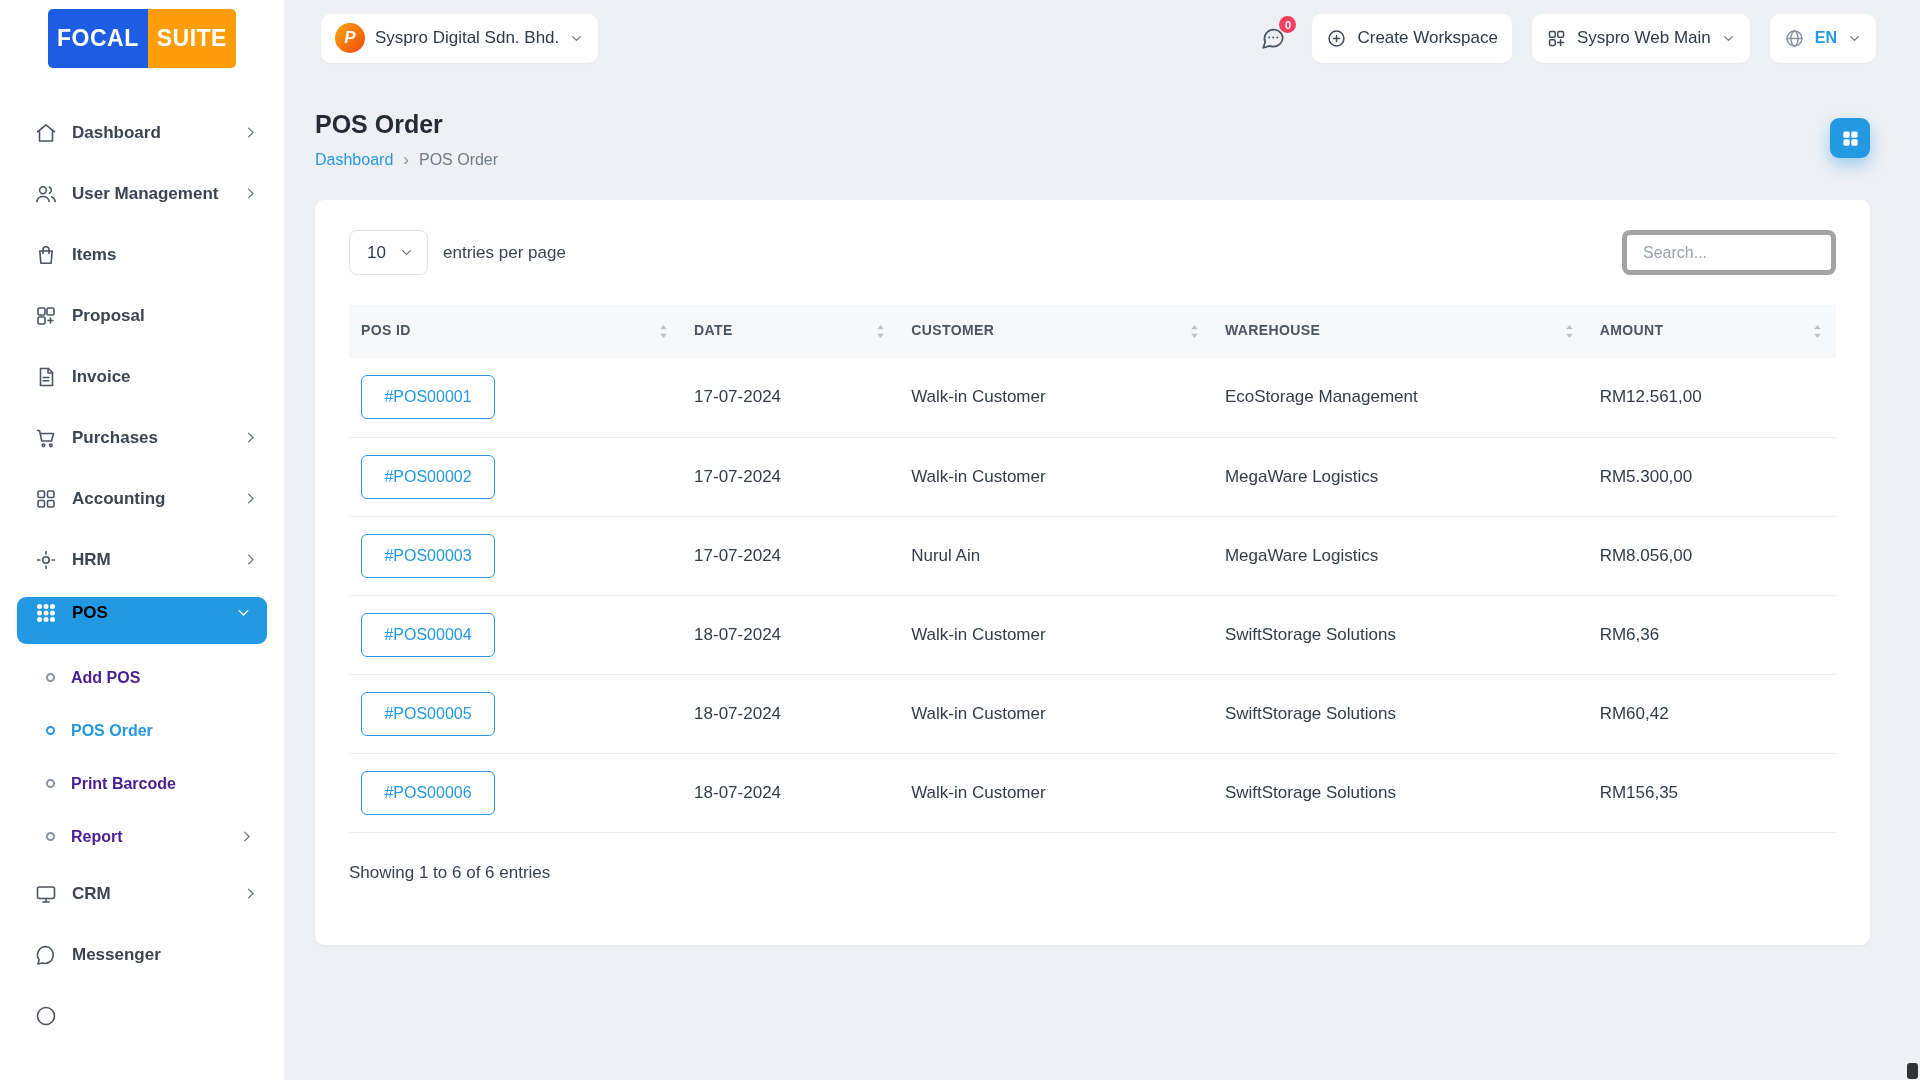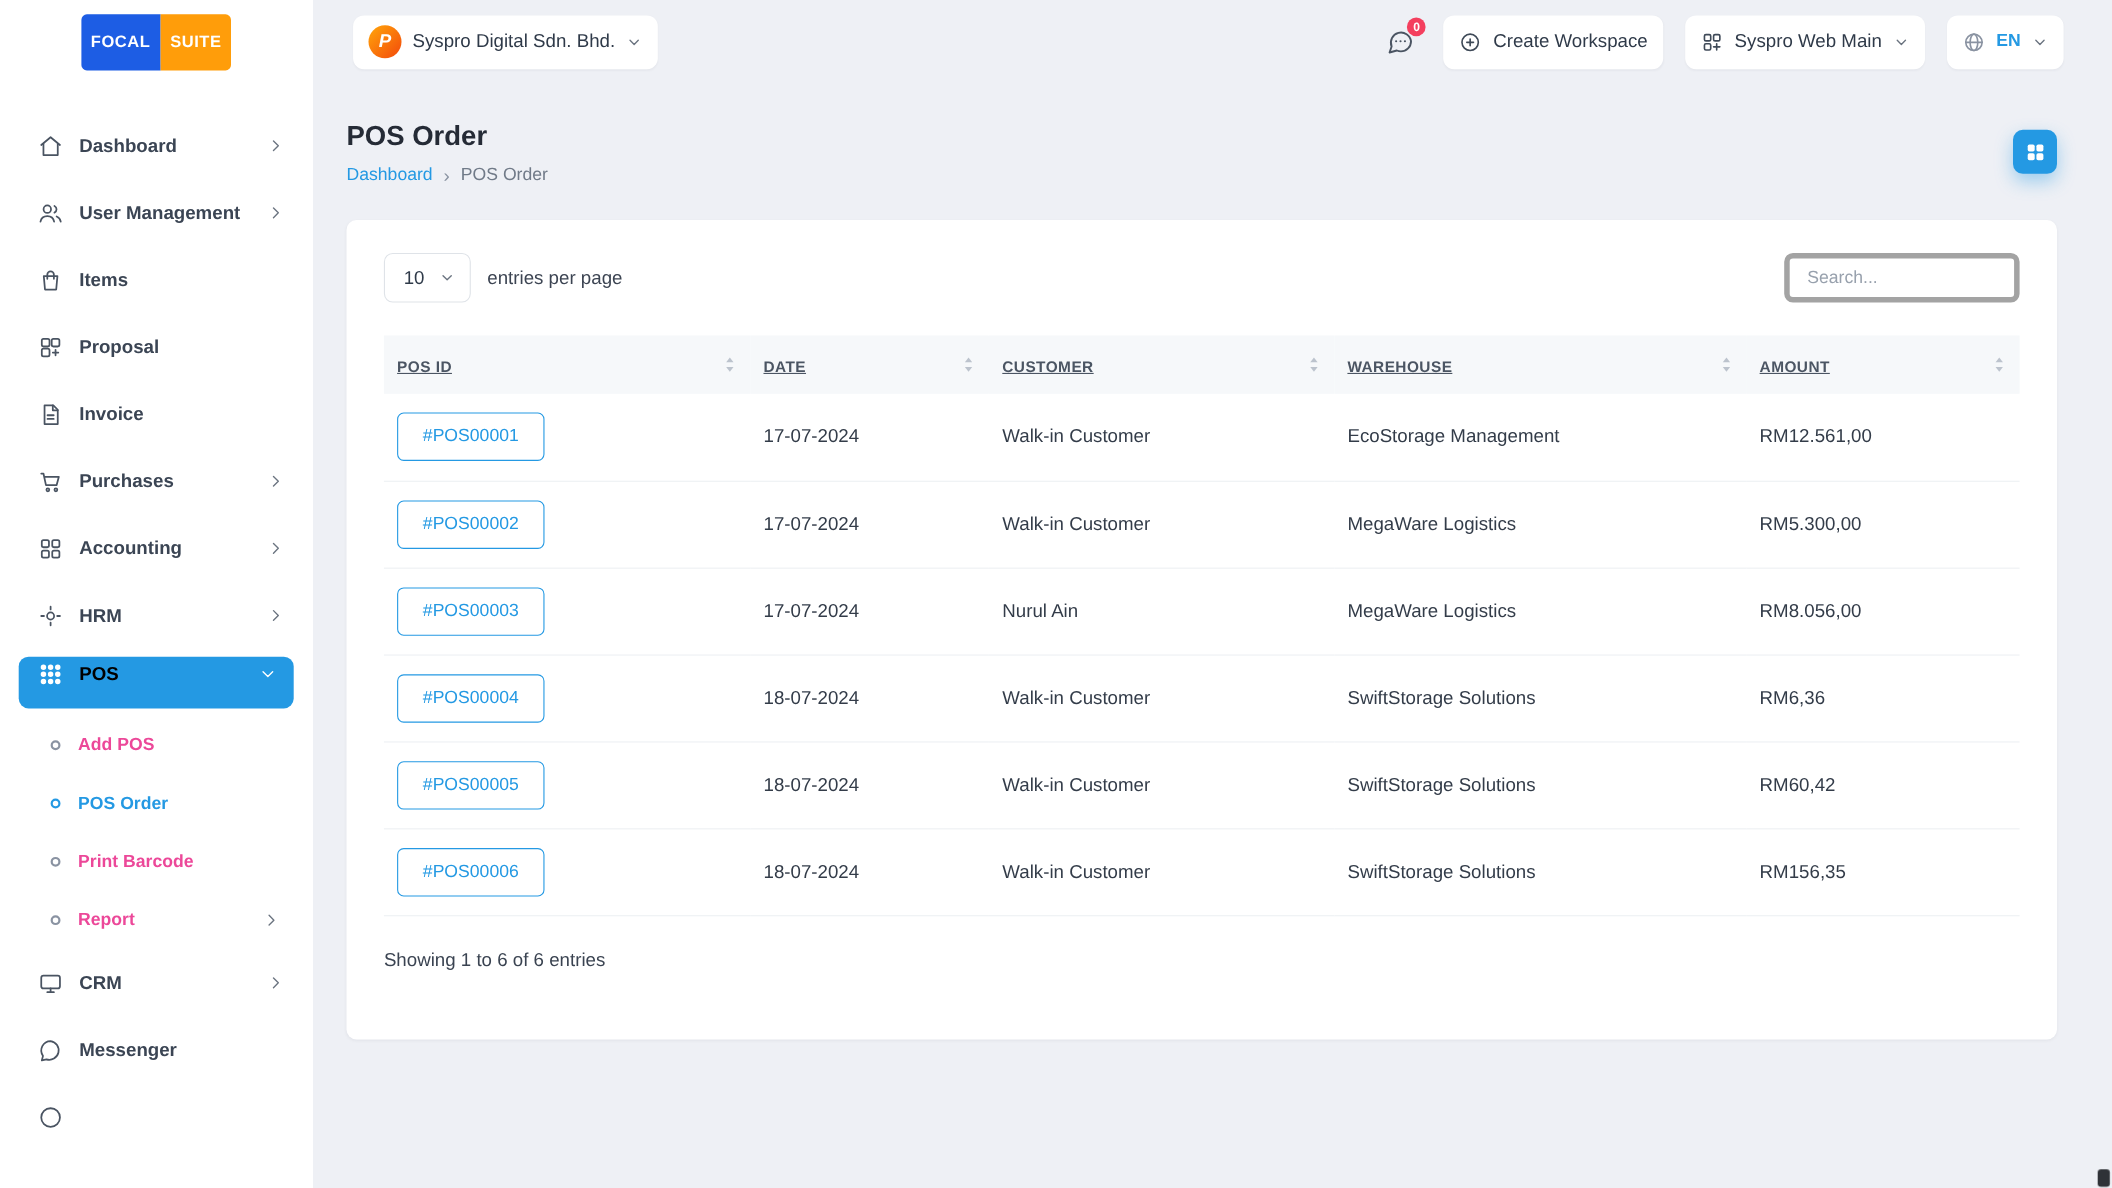--- a/index.html
+++ b/index.html
@@ -13,21 +13,21 @@
   svg { display: block; }
 
   
   .sidebar {
     position: fixed; left: 0; top: 0; bottom: 0; width: 284px;
     background: #fff; z-index: 5; overflow: hidden;
   }
   .logo-wrap { height: 76px; display: flex; align-items: center; justify-content: center; }
   .logo { display: flex; cursor: pointer; }
   .logo-left, .logo-right {
-    color: #fff; font-weight: bold; font-size: 15px; letter-spacing: .5px;
+    color: #fff; font-weight: bold; font-size: 23px; letter-spacing: .5px;
     padding: 18px 9px; line-height: 1;
   }
   .logo-left  { background: #1d5de4; border-radius: 5px 0 0 5px; }
   .logo-right { background: #ff9d0a; border-radius: 0 5px 5px 0; }
 
   .menu { padding-top: 26px; }
   .menu-item {
     display: flex; align-items: center; gap: 14px;
     height: 61px; padding: 0 26px 0 34px;
     font-size: 17px; font-weight: 600; color: #3b4554; cursor: pointer;
@@ -40,21 +40,21 @@
     background: #2499e3; color: #000000;
     margin: 7px 17px; height: 47px; padding: 0 16px 16px 17px; border-radius: 9px;
   }
   .menu-item.active .mi-icon svg { stroke: #fff; }
   .menu-item.active .mi-icon svg circle { fill: #fff; }
   .menu-item.active .chev svg { stroke: #fff; }
 
   .submenu .submenu-item {
     display: flex; align-items: center; gap: 16px;
     height: 53px; padding: 0 30px 0 46px;
-    font-size: 16px; font-weight: 600; color: #ec4899; cursor: pointer;
+    font-size: 16px; font-weight: 600; color: #4c1d95; cursor: pointer;
   }
   .sub-dot { width: 9px; height: 9px; border: 2px solid #8a93a2; border-radius: 50%; flex: 0 0 auto; }
   .submenu-item.active { color: #2499e3; }
   .submenu-item.active .sub-dot { border-color: #2499e3; }
   .submenu-item .chev { margin-left: auto; }
 
   
   .topbar {
     position: fixed; left: 284px; right: 0; top: 0; height: 76px;
     display: flex; align-items: center; padding: 0 44px 0 37px; z-index: 4;
@@ -117,21 +117,21 @@
     font-family: "Liberation Sans", sans-serif;
   }
   .search-input::placeholder { color: #98a1ad; }
 
   table.pos-table { width: 100%; border-collapse: collapse; }
   .pos-table thead th {
     background: #f6f8fa; height: 53px; padding: 0 12px;
     font-size: 14px; font-weight: 700; letter-spacing: .4px;
     color: #4b5563; text-transform: uppercase; text-align: left; cursor: pointer;
   }
-  .th-inner { display: flex; align-items: flex-end; justify-content: space-between; gap: 8px; text-decoration: underline; }
+  .th-inner { display: flex; align-items: flex-start; justify-content: space-between; gap: 8px; }
   .sort-icon svg { width: 13px; height: 19px; fill: #bcc3cd; }
   .pos-table tbody td {
     height: 79px; padding: 0 12px; font-size: 17px; color: #333c49;
     border-bottom: 1px solid #edf0f3;
   }
   .pos-id-btn {
     display: inline-block; min-width: 134px; padding: 12px 16px; text-align: center;
     background: #fff; border: 1px solid #2499e3; border-radius: 6px;
     color: #2499e3; font-size: 16px; cursor: pointer;
     font-family: "Liberation Sans", sans-serif;

